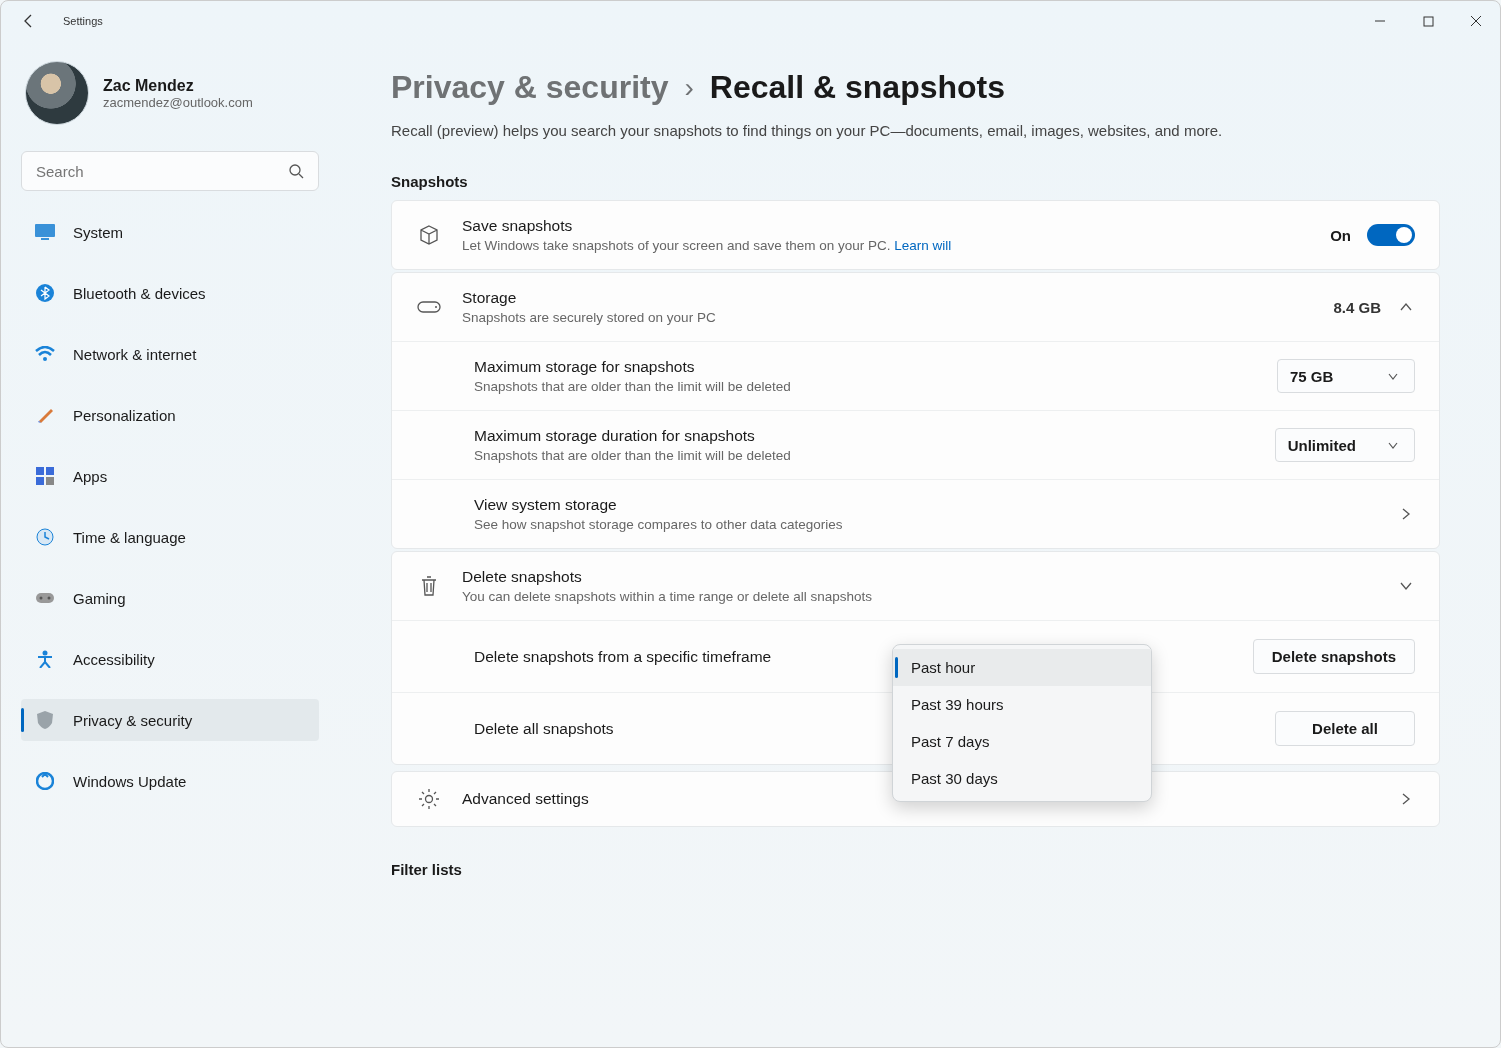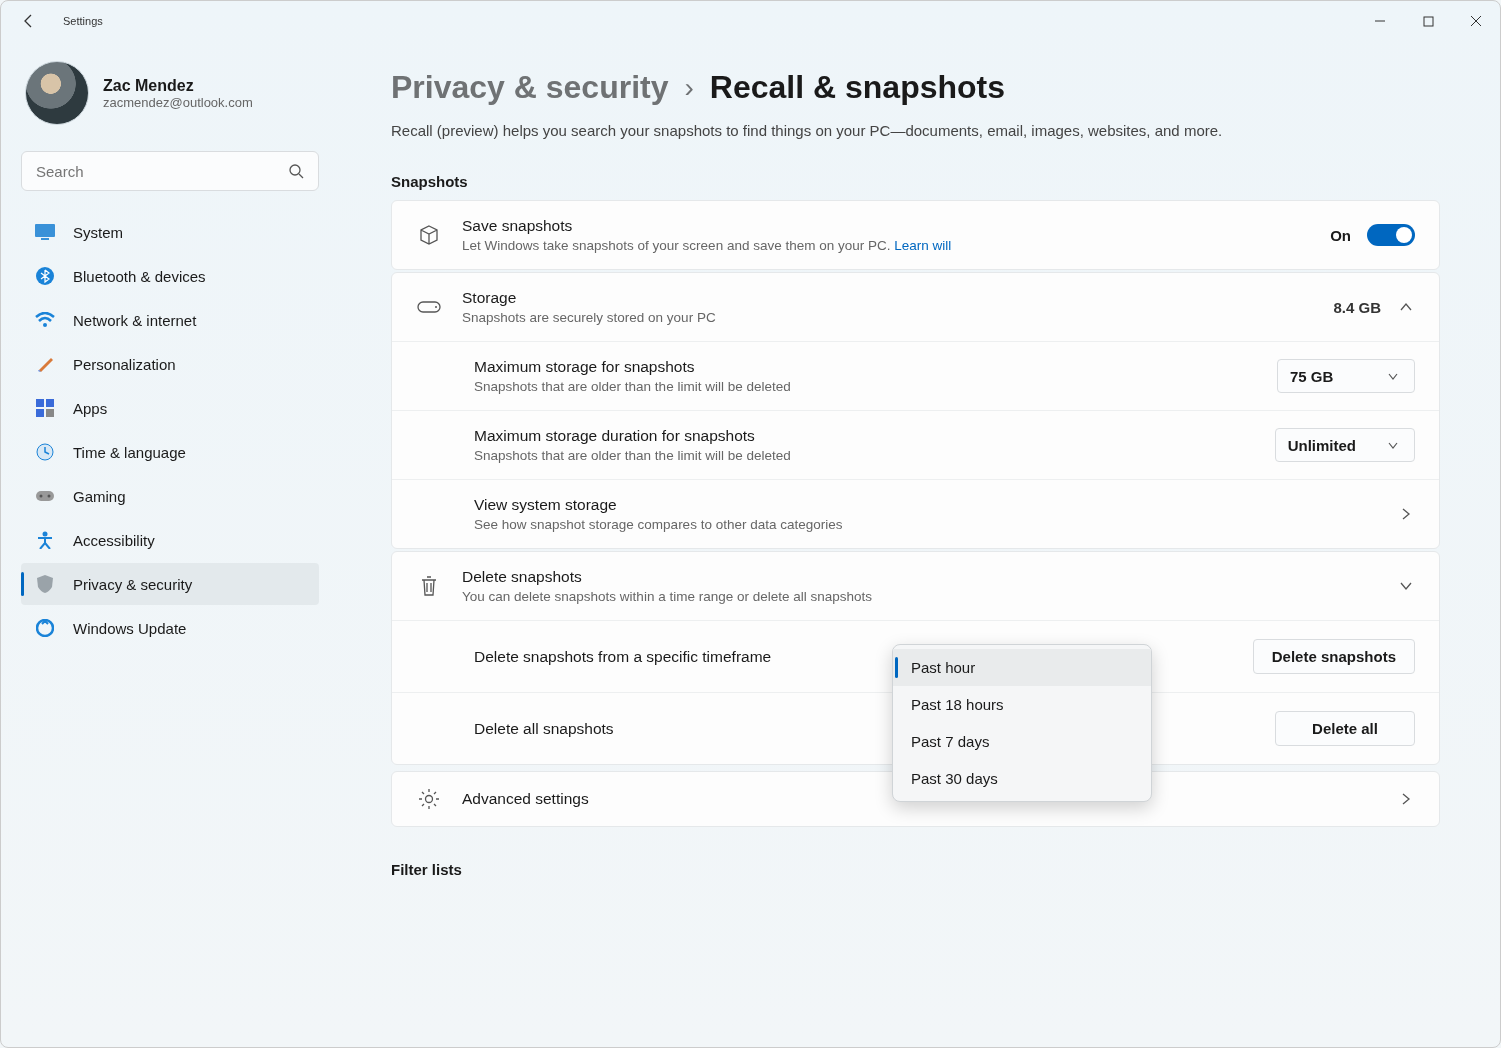--- a/index.html
+++ b/index.html
@@ -44,21 +44,21 @@
     border: 1px solid #cbd5db;
   }
   .profile .name { font-size:16px; font-weight:600; }
   .profile .email { font-size:13px; color:#666; }
   .searchbox {
     height:40px; border:1px solid #d9dcdf; border-radius:6px;
     background:#fbfcfd; display:flex; align-items:center; padding:0 14px;
     margin-bottom:14px;
   }
   .searchbox input { flex:1; border:none; outline:none; background:transparent; font-size:15px; color:#333;}
-  .nav { display:flex; flex-direction:column; gap:2px;}
+  .nav { display:flex; flex-direction:column; gap:19px;}
   .nav-item {
     height:42px; display:flex; align-items:center; gap:18px;
     padding:0 10px 0 14px; border-radius:4px; cursor:pointer;
     font-size:15px;
   }
   .nav-item.active { background:#e3e9ec; position:relative;}
   .nav-item.active::before {
     content:""; position:absolute; left:0; top:9px; bottom:9px; width:3px;
     background:#0067c0; border-radius:2px;
   }
@@ -392,21 +392,21 @@
           <div class="row-text">
             <div class="row-title">Delete all snapshots</div>
           </div>
           <div class="row-tail">
             <div class="btn">Delete all</div>
           </div>
         </div>
 
         <div class="dropdown" style="left:500px; top:92px;">
           <div class="dropdown-item selected">Past hour</div>
-          <div class="dropdown-item">Past 18 hours</div>
+          <div class="dropdown-item">Past 39 hours</div>
           <div class="dropdown-item">Past 7 days</div>
           <div class="dropdown-item">Past 30 days</div>
         </div>
       </div>
 
       <div class="card" style="margin-top:6px;">
         <div class="row">
           <span class="row-icon">
             <svg width="22" height="22" viewBox="0 0 22 22">
                 <circle cx="11" cy="11" r="3.5" stroke="#555" stroke-width="1.3" fill="none"></circle>

